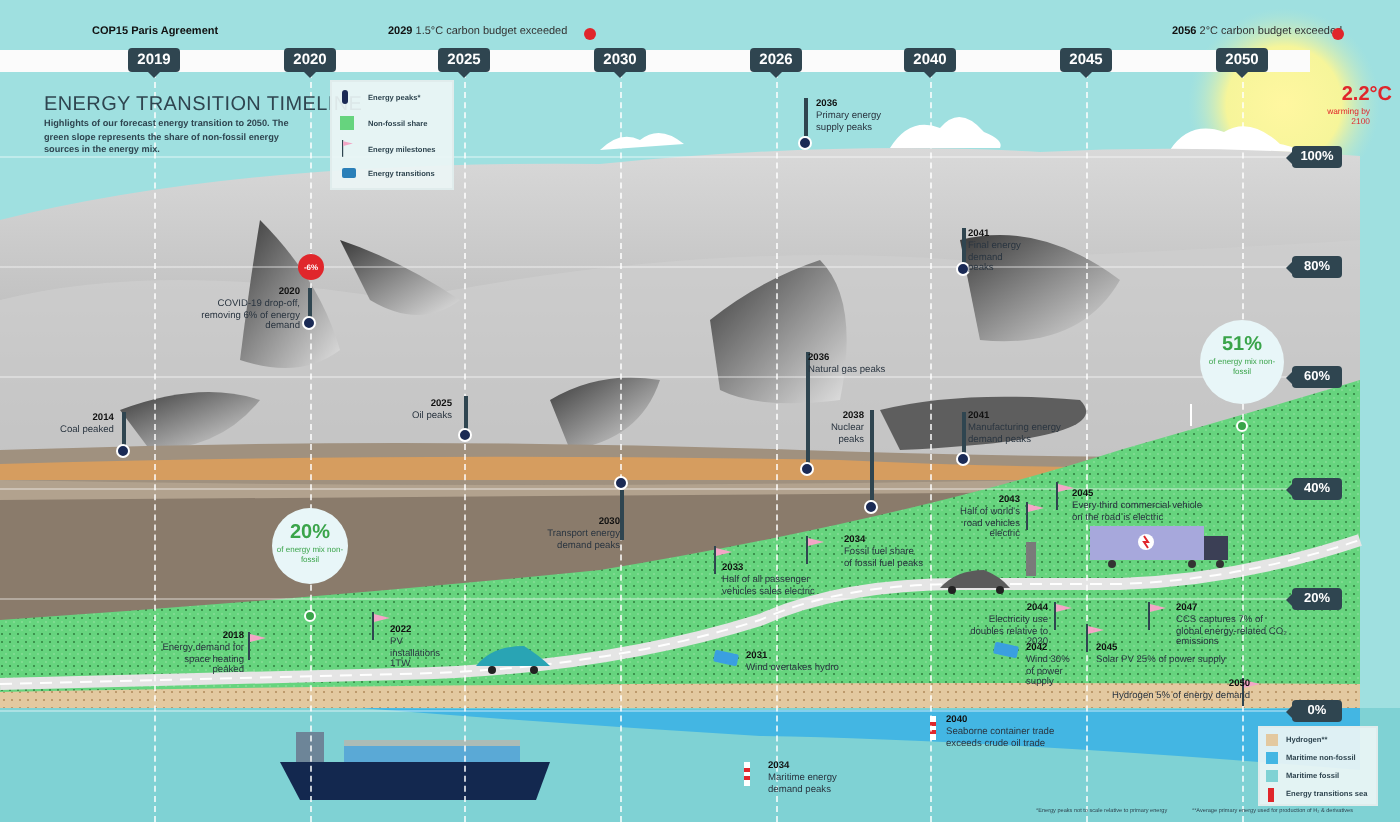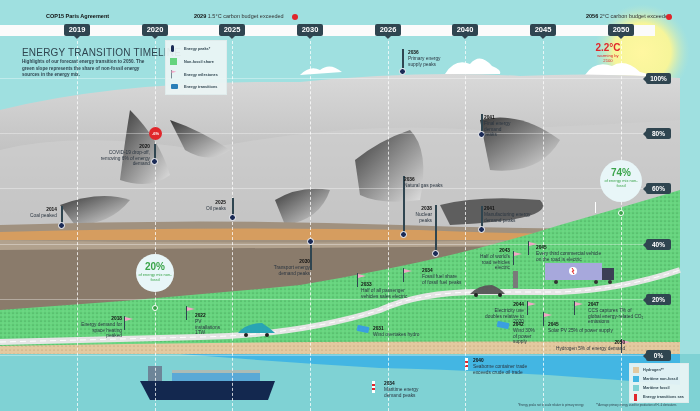--- a/index.html
+++ b/index.html
@@ -162,21 +162,21 @@
   <span class="abs" style="left:5px;top:4px;width:3px;height:7px;background:#1a2a55;border-radius:2px"></span>
   <span class="leg-item" style="left:18px;top:6px">Energy peaks*</span>
   <span class="abs" style="left:4px;top:17px;width:7px;height:7px;background:#66d47e"></span>
   <span class="leg-item" style="left:18px;top:19px">Non-fossil share</span>
   <span class="flag" style="left:5px;top:29px;transform:scale(.6);transform-origin:0 0"></span>
   <span class="leg-item" style="left:18px;top:32px">Energy milestones</span>
   <span class="abs" style="left:5px;top:43px;width:7px;height:5px;background:#2a7fb8;border-radius:1px"></span>
   <span class="leg-item" style="left:18px;top:44px">Energy transitions</span>
 </div>
 
-<div class="abs" style="left:586px;top:42px;width:44px;text-align:center">
+<div class="abs" style="left:652px;top:42px;width:44px;text-align:right">
   <div style="font-size:10px;font-weight:bold;color:#e0262b">2.2°C</div>
   <div style="font-size:4.2px;color:#e0262b;width:22px;margin:0 auto">warming by 2100</div>
 </div>
 
 <div class="pct" style="top:73px">100%</div>
 <div class="pct" style="top:128px">80%</div>
 <div class="pct" style="top:183px">60%</div>
 <div class="pct" style="top:239px">40%</div>
 <div class="pct" style="top:294px">20%</div>
 <div class="pct" style="top:350px">0%</div>
@@ -235,21 +235,21 @@
     <b>2041</b>
     <span style="display:block;width:50px;white-space:normal">Manufacturing energy demand peaks</span>
   </div>
 
 <div class="bubble" style="left:136px;top:254px">
     <span class="big">20%</span>
     <span class="small">of energy mix non-fossil</span>
   </div>
 <div class="gdot" style="left:152px;top:305px"></div>
 <div class="bubble" style="left:600px;top:160px;width:42px;height:42px">
-    <span class="big">74%</span>
+    <span class="big">51%</span>
     <span class="small">of energy mix non-fossil</span>
   </div>
 <div class="abs" style="left:595px;top:202px;width:1px;height:11px;background:#fff"></div>
 <div class="gdot" style="left:618px;top:210px"></div>
 
 <div class="flag" style="left:124px;top:316px"></div>
 <div class="ev" style="left:78px;top:316px;text-align:right">
     <b>2018</b>
     <span style="display:block;width:44px;white-space:normal">Energy demand for space heating peaked</span>
   </div>

